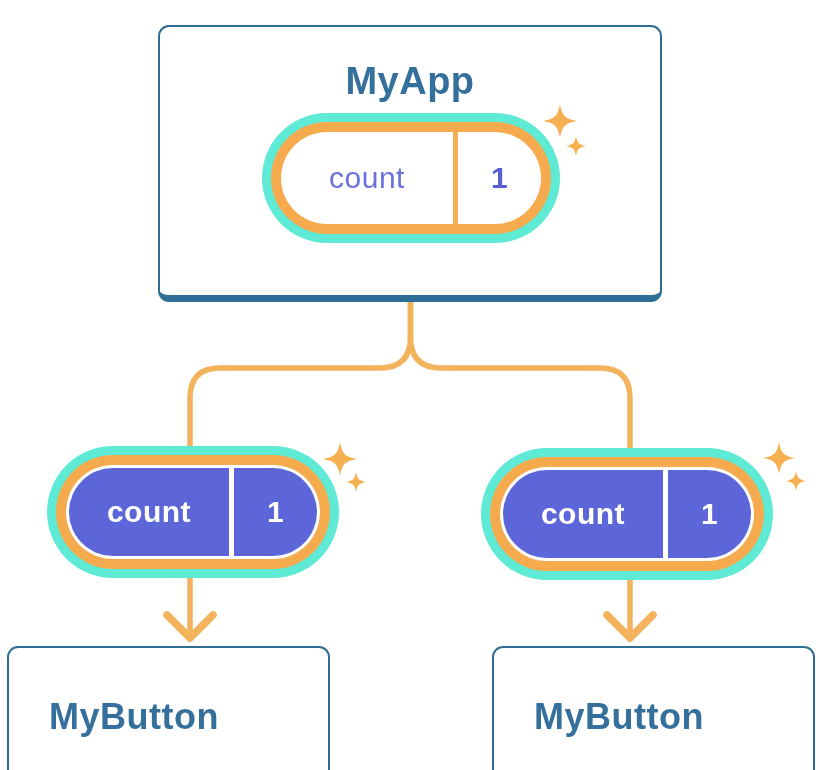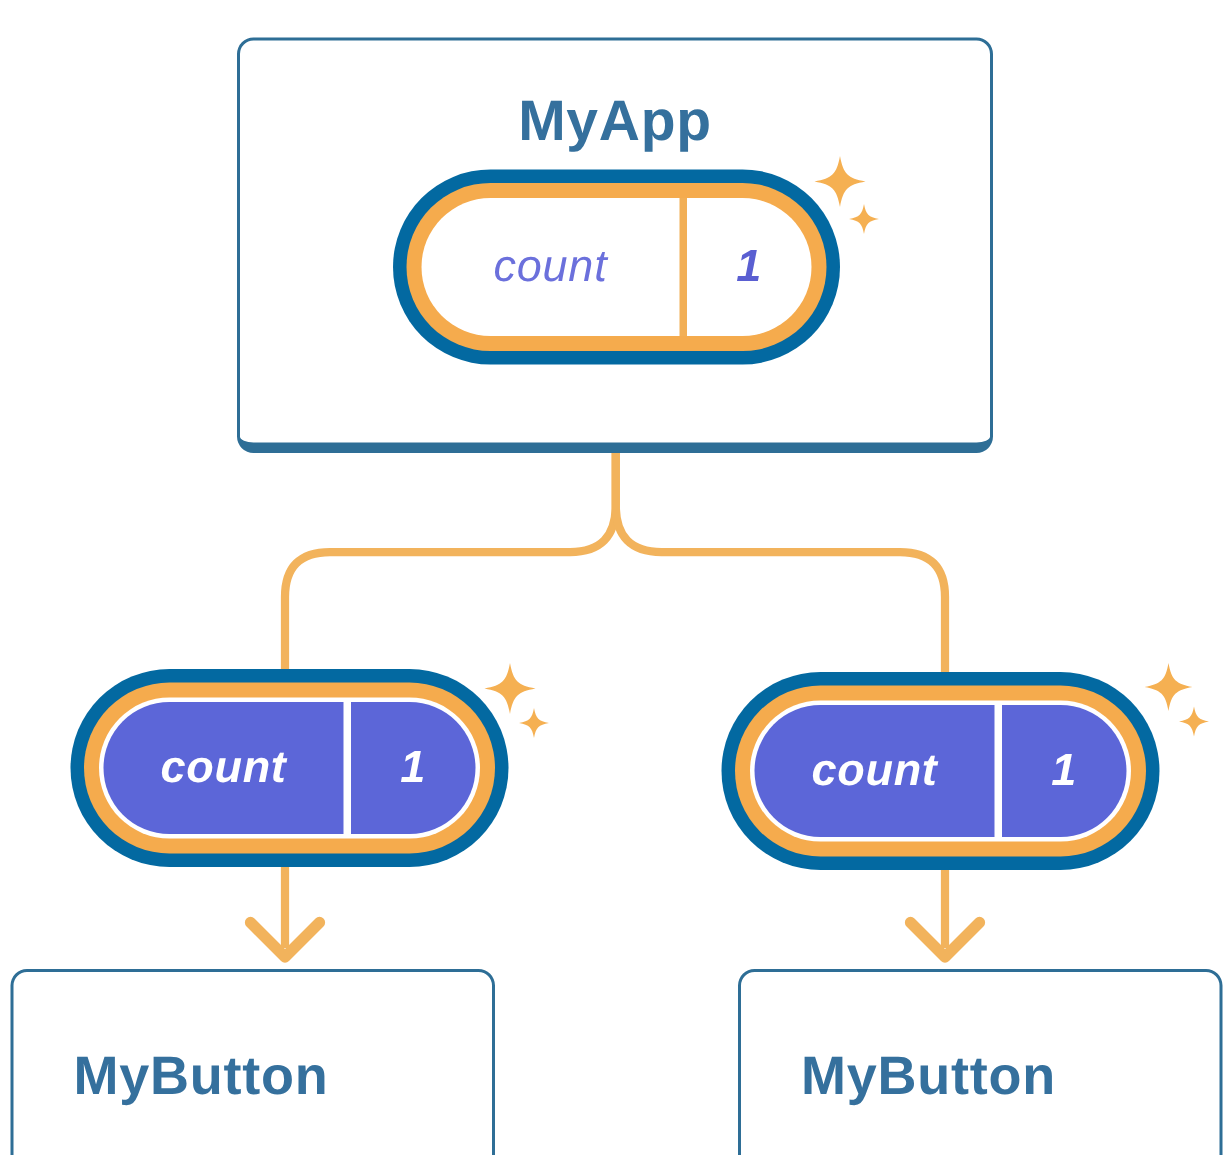--- a/index.html
+++ b/index.html
@@ -23,21 +23,21 @@
     color:#35709D;font-weight:700;text-align:center;letter-spacing:0.5px;
   }
   #app-card{left:158px;top:25px;width:504px;height:277px;}
   #app-card .card-title{font-size:38px;margin-top:33px;}
   .button-card{width:323px;height:139px;display:flex;align-items:center;justify-content:flex-start;padding-top:8px;padding-left:40px;}
   .button-card .card-title{font-size:36px;}
   #button-card-left{left:7px;top:646px;}
   #button-card-right{left:492px;top:646px;}
 
   
-  .pill{position:absolute;box-sizing:border-box;background:#0369a1;border-radius:999px;padding:9px;font-style:italic;}
+  .pill{position:absolute;box-sizing:border-box;background:#5eead4;border-radius:999px;padding:9px;}
   .pill-ring{height:100%;box-sizing:border-box;background:#F5AB4D;border-radius:999px;padding:10px;}
   .pill-core{height:100%;box-sizing:border-box;border-radius:999px;display:flex;overflow:hidden;}
   .pill-core.light{background:#ffffff;}
   .pill-core.dark{background:#ffffff;padding:3px;}
   .pill-fill{flex:1;display:flex;background:#5C66D8;border-radius:999px;overflow:hidden;}
   .seg{display:flex;align-items:center;justify-content:center;}
   .seg.label{flex:1;}
   .seg.value{width:83px;}
   .divider{width:5px;}
   .divider.orange{background:#F2AF56;}

